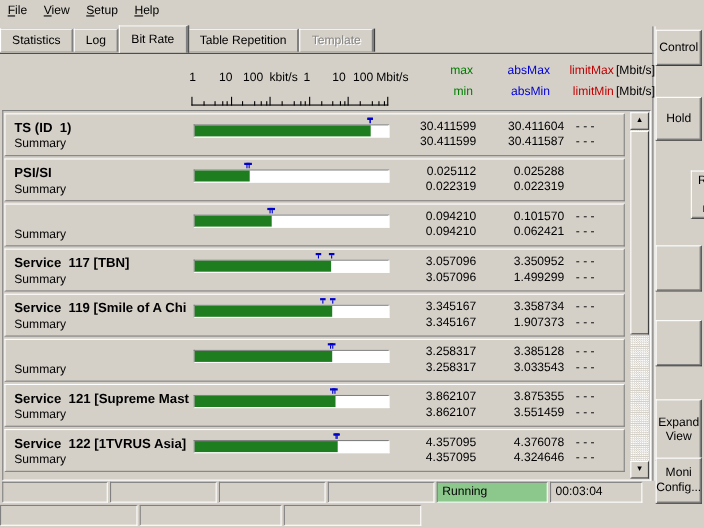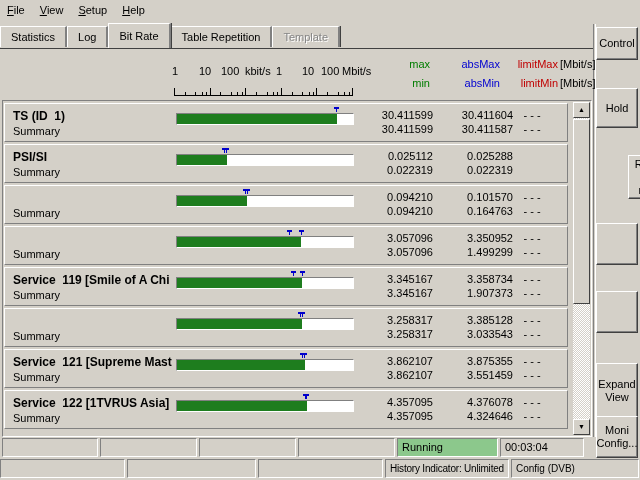--- a/index.html
+++ b/index.html
@@ -171,26 +171,27 @@
         </div>
         <div class="row">
       <span class="sub">Summary</span>
       <div class="track">
         <div class="fill" style="width: 70px;"></div>
       </div>
       <span class="val vr1 v-max">0.094210</span>
       <span class="val vr1 v-abs">0.101570</span>
       <span class="val vr1 v-lim">- - -</span>
       <span class="val vr2 v-max">0.094210</span>
-      <span class="val vr2 v-abs">0.164763</span>
+      <span class="val vr2 v-abs">0.062421</span>
       <span class="val vr2 v-lim">- - -</span>
     <div class="marker" style="left: 238px;"></div>
           <div class="marker" style="left: 240px;"></div>
         </div>
         <div class="row">
+      <span class="name">Service  117 [TBN]</span>
       <span class="sub">Summary</span>
       <div class="track">
         <div class="fill" style="width: 124px;"></div>
       </div>
       <span class="val vr1 v-max">3.057096</span>
       <span class="val vr1 v-abs">3.350952</span>
       <span class="val vr1 v-lim">- - -</span>
       <span class="val vr2 v-max">3.057096</span>
       <span class="val vr2 v-abs">1.499299</span>
       <span class="val vr2 v-lim">- - -</span>
@@ -277,16 +278,14 @@
   <div class="panel r1 p-a"></div>
   <div class="panel r1 p-b"></div>
   <div class="panel r1 p-c"></div>
   <div class="panel r1 p-d"></div>
   <div class="panel r1 p-run">Running</div>
   <div class="panel r1 p-time">00:03:04</div>
 
   <div class="panel r2 p-e"></div>
   <div class="panel r2 p-f"></div>
   <div class="panel r2 p-g"></div>
-  <div class="panel r2 p-hist">History Indicator: Unlimited</div>
-  <div class="panel r2 p-cfg">Config (DVB)</div>
 
 </div>
 
 </body></html>

